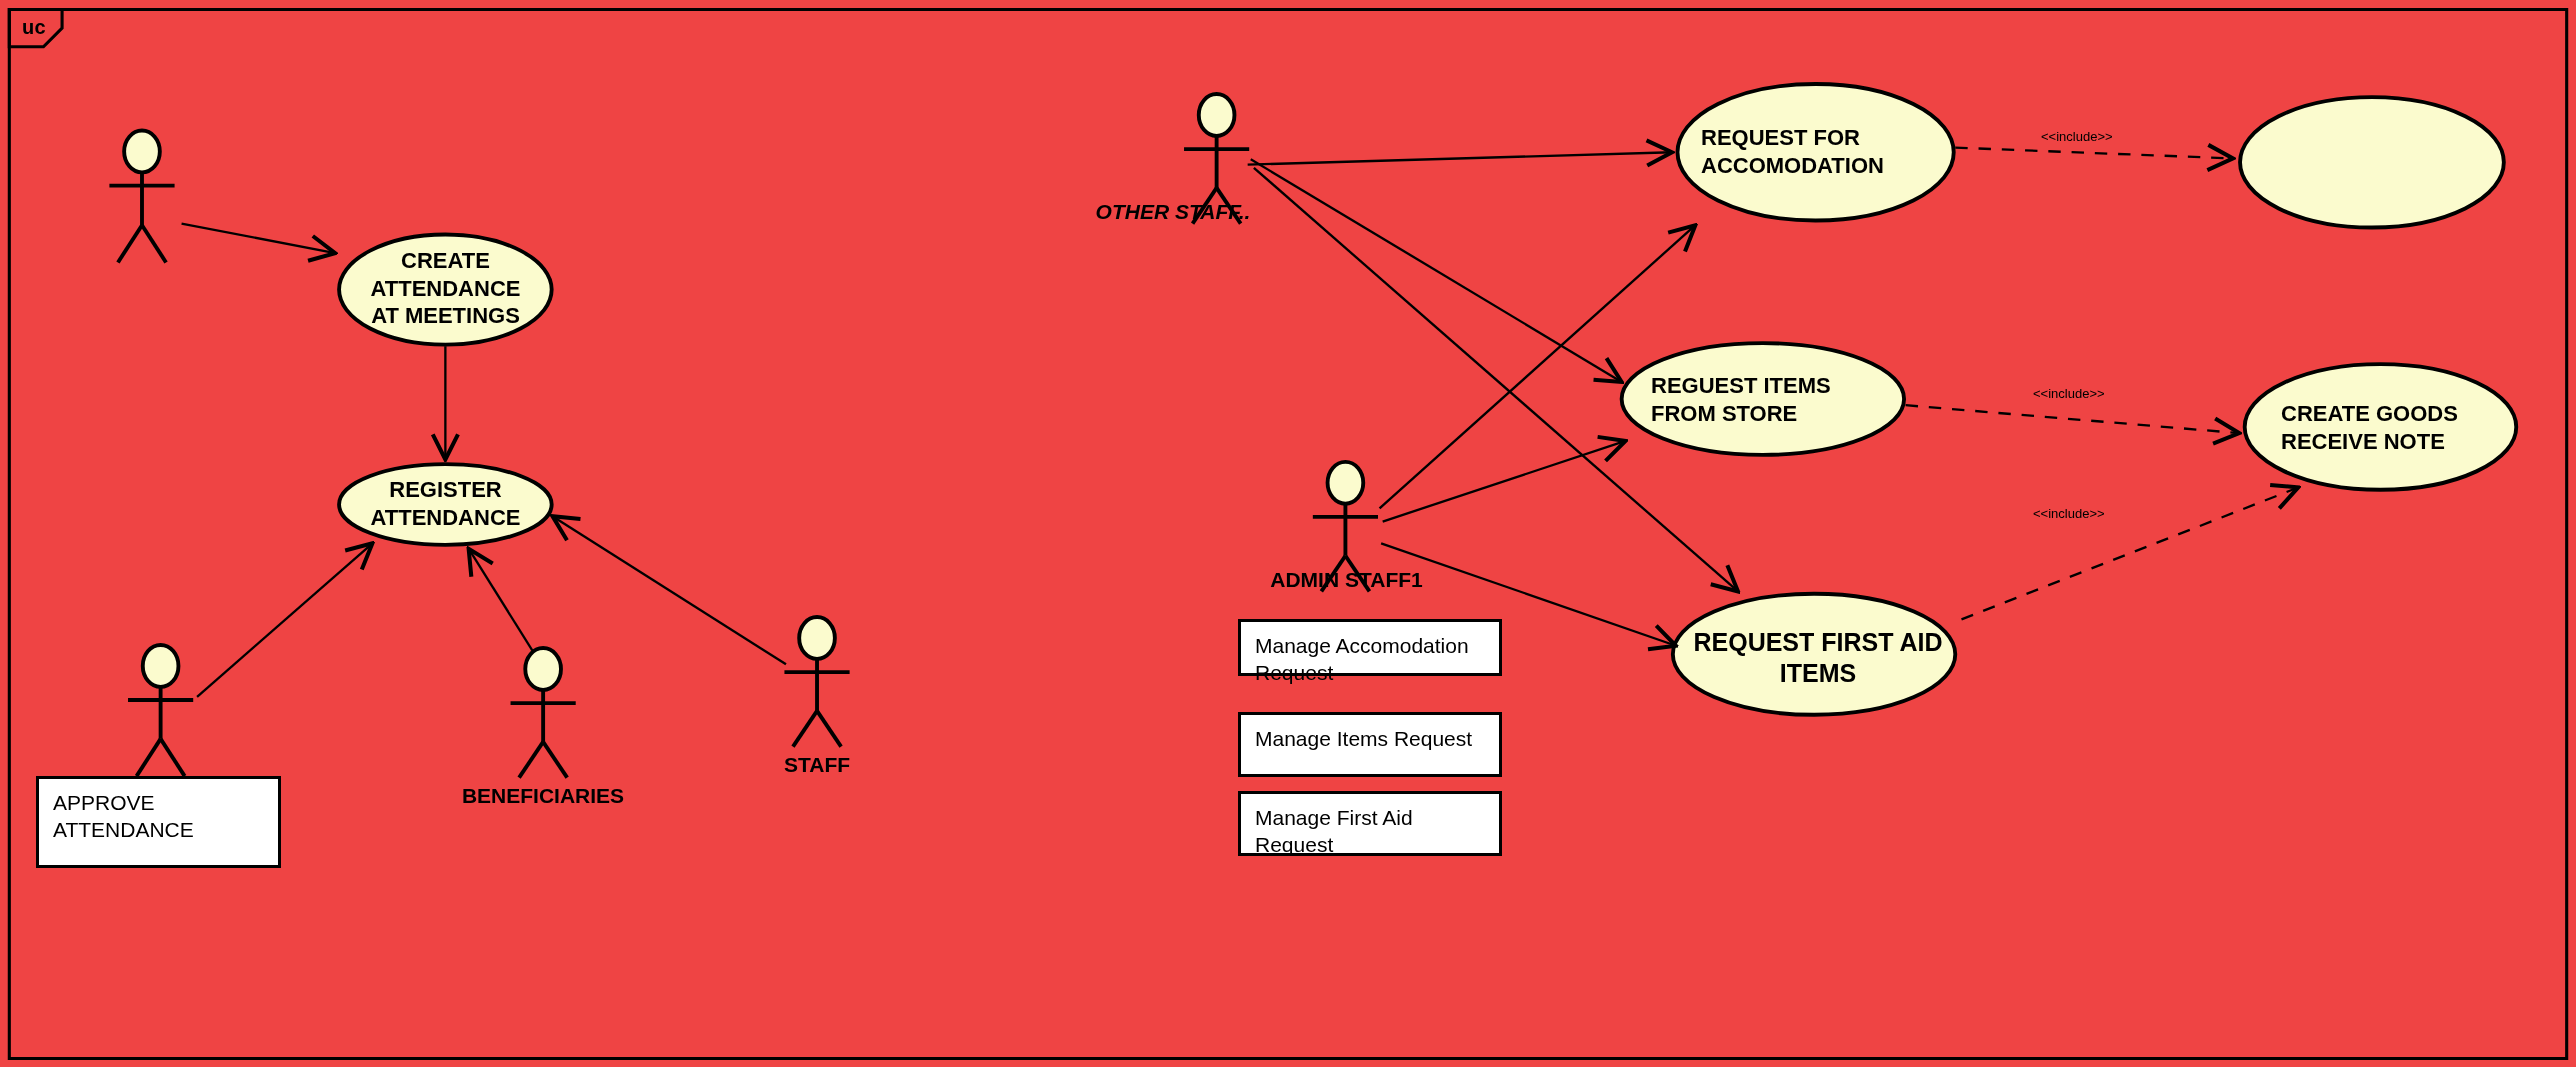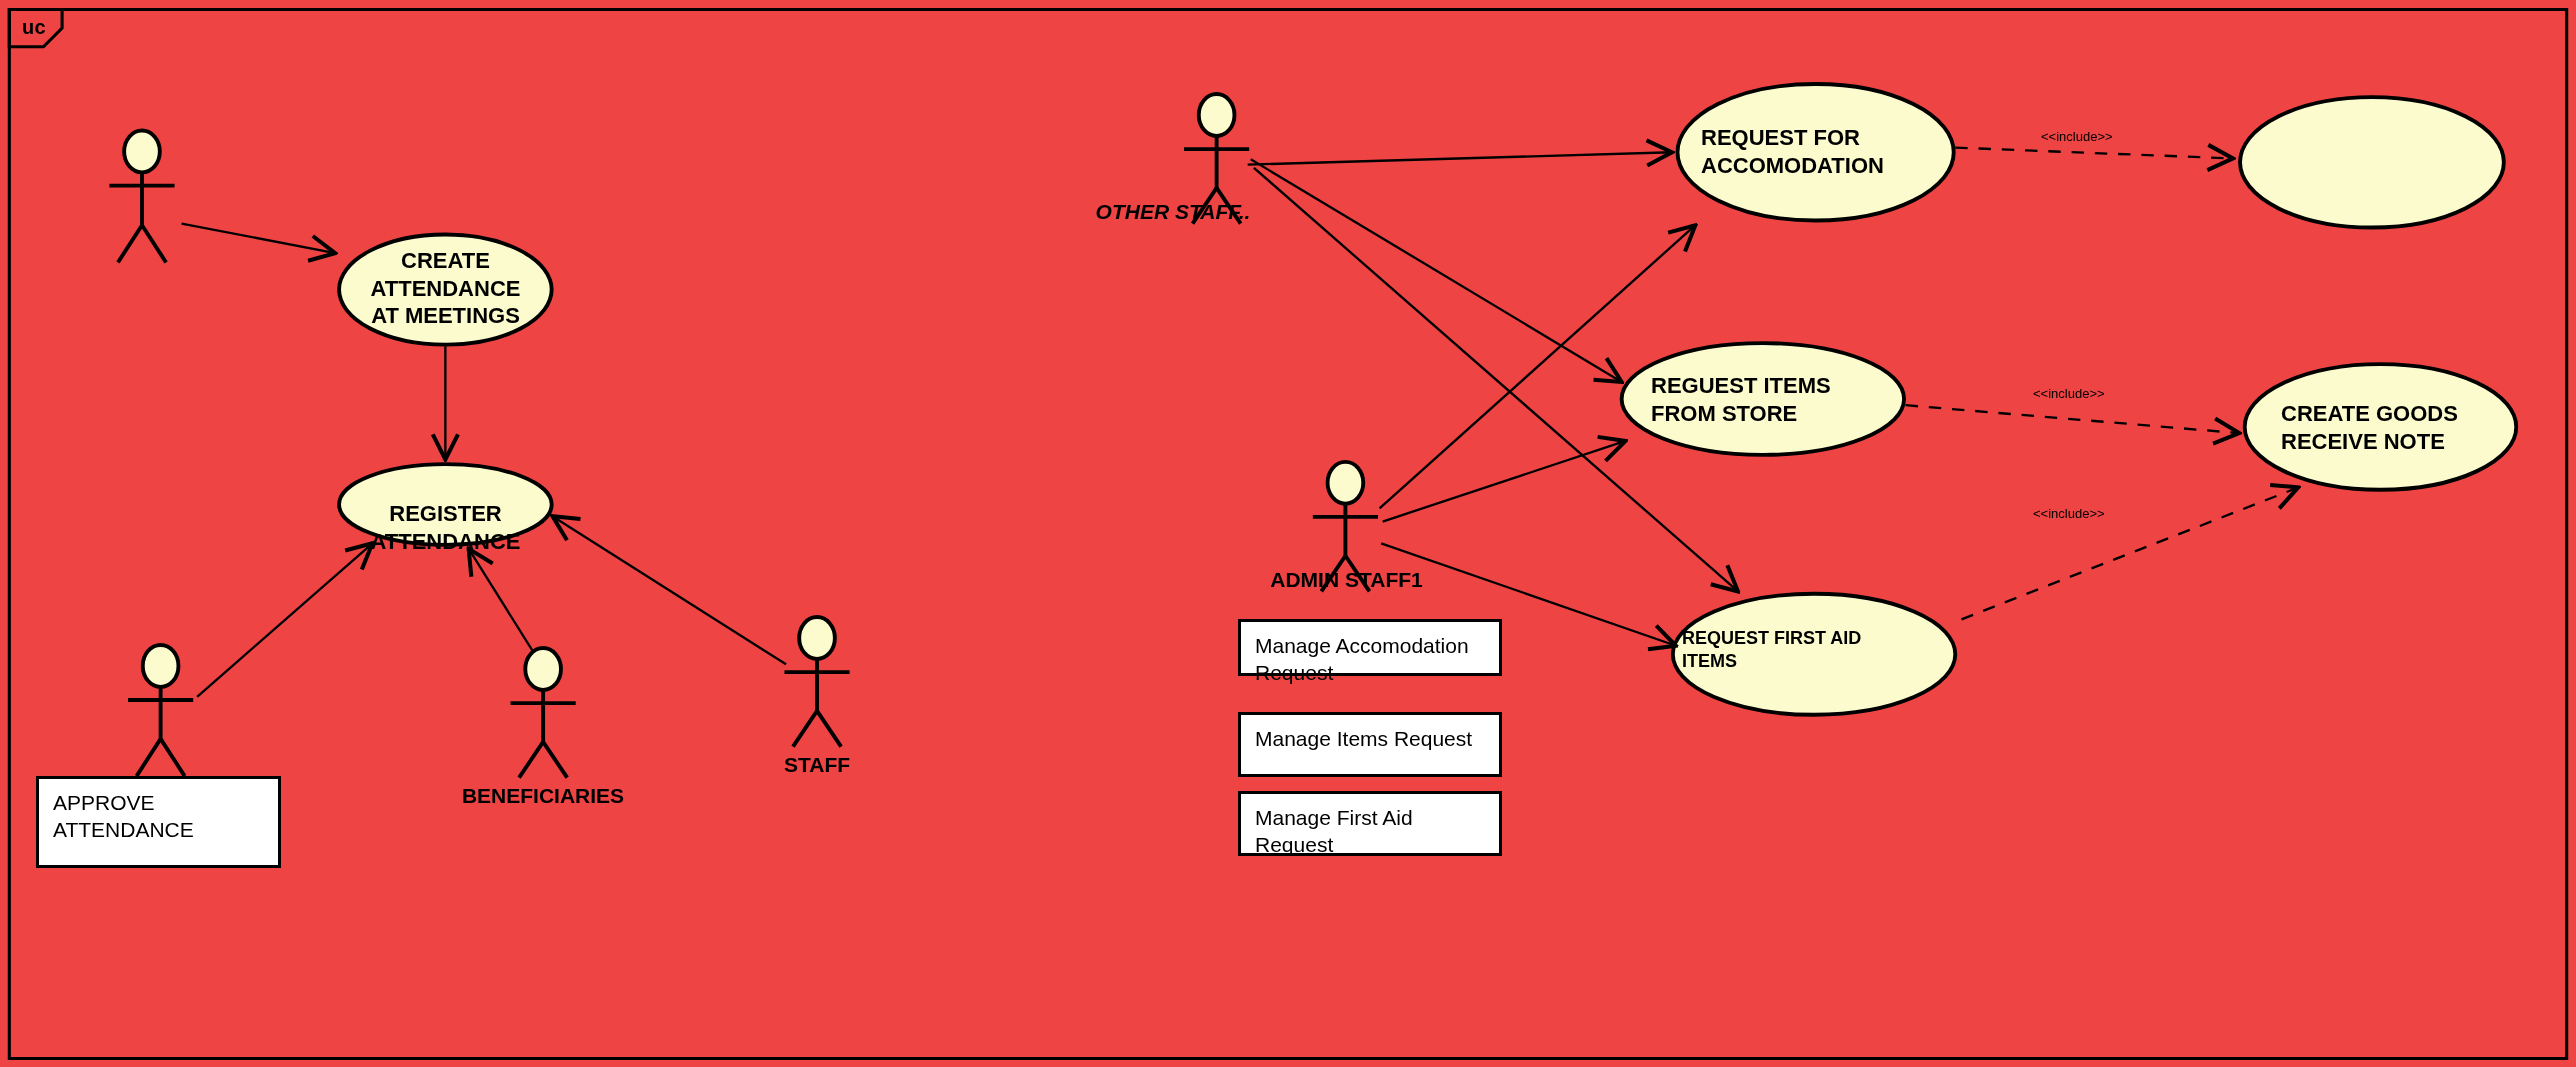--- a/index.html
+++ b/index.html
@@ -170,34 +170,34 @@
     <line x1="2456" y1="522" x2="2886" y2="558" stroke="#000" stroke-width="3" stroke-dasharray="16 14" marker-end="url(#oarrow)" data-name="include-requestitems-to-grn"></line>
     <line x1="2528" y1="798" x2="2962" y2="628" stroke="#000" stroke-width="3" stroke-dasharray="16 14" marker-end="url(#oarrow)" data-name="include-firstaid-to-grn"></line>
   </svg>
 
   <div class="frame-label" style="left:22px; top:15.5px;" data-name="frame-label">uc</div>
 
   <div class="uc-text center" style="left:339px; top:247px; width:213px; font-size:22px;" data-name="usecase-label-create-attendance-at-meetings">CREATE
 ATTENDANCE
 AT MEETINGS</div>
 
-  <div class="uc-text center" style="left:339px; top:476px; width:213px; font-size:22px;margin-top:24px;" data-name="usecase-label-register-attendance">REGISTER
+  <div class="uc-text center" style="left:339px; top:476px; width:213px; font-size:22px;" data-name="usecase-label-register-attendance">REGISTER
 ATTENDANCE</div>
 
   <div class="uc-text left" style="left:1701px; top:124px; width:248px; font-size:22px;" data-name="usecase-label-request-for-accomodation">REQUEST FOR
 ACCOMODATION</div>
 
 
   <div class="uc-text left" style="left:1651px; top:372px; width:248px; font-size:22px;" data-name="usecase-label-reguest-items-from-store">REGUEST ITEMS
 FROM STORE</div>
 
   <div class="uc-text left" style="left:2281px; top:400px; width:225px; font-size:22px;" data-name="usecase-label-create-goods-receive-note">CREATE GOODS
 RECEIVE NOTE</div>
 
-  <div class="uc-text left" style="left:1682px; top:627px; width:272px; font-size:18px;" data-name="usecase-label-request-first-aid-items">REQUEST FIRST AID
+  <div class="uc-text left" style="left:1682px; top:627px; width:272px; font-size:25px;text-align:center;" data-name="usecase-label-request-first-aid-items">REQUEST FIRST AID
 ITEMS</div>
 
   <div class="actor-label" style="left:64px; top:782px; width:194px;" data-name="actor-label-admin-staff">ADMIN STAFF</div>
   <div class="actor-label" style="left:83px; top:800px; width:155px;" data-name="actor-label-unit-head">UNIT HEAD</div>
   <div class="actor-label" style="left:446px; top:784px; width:194px;" data-name="actor-label-beneficiaries">BENEFICIARIES</div>
   <div class="actor-label" style="left:759px; top:753px; width:116px;" data-name="actor-label-staff">STAFF</div>
   <div class="actor-label" style="left:1084px; top:200px; width:178px;font-style:italic;" data-name="actor-label-other-staff">OTHER STAFF..</div>
   <div class="actor-label" style="left:1261px; top:568px; width:171px;" data-name="actor-label-admin-staff1">ADMIN STAFF1</div>
 
   <style>

